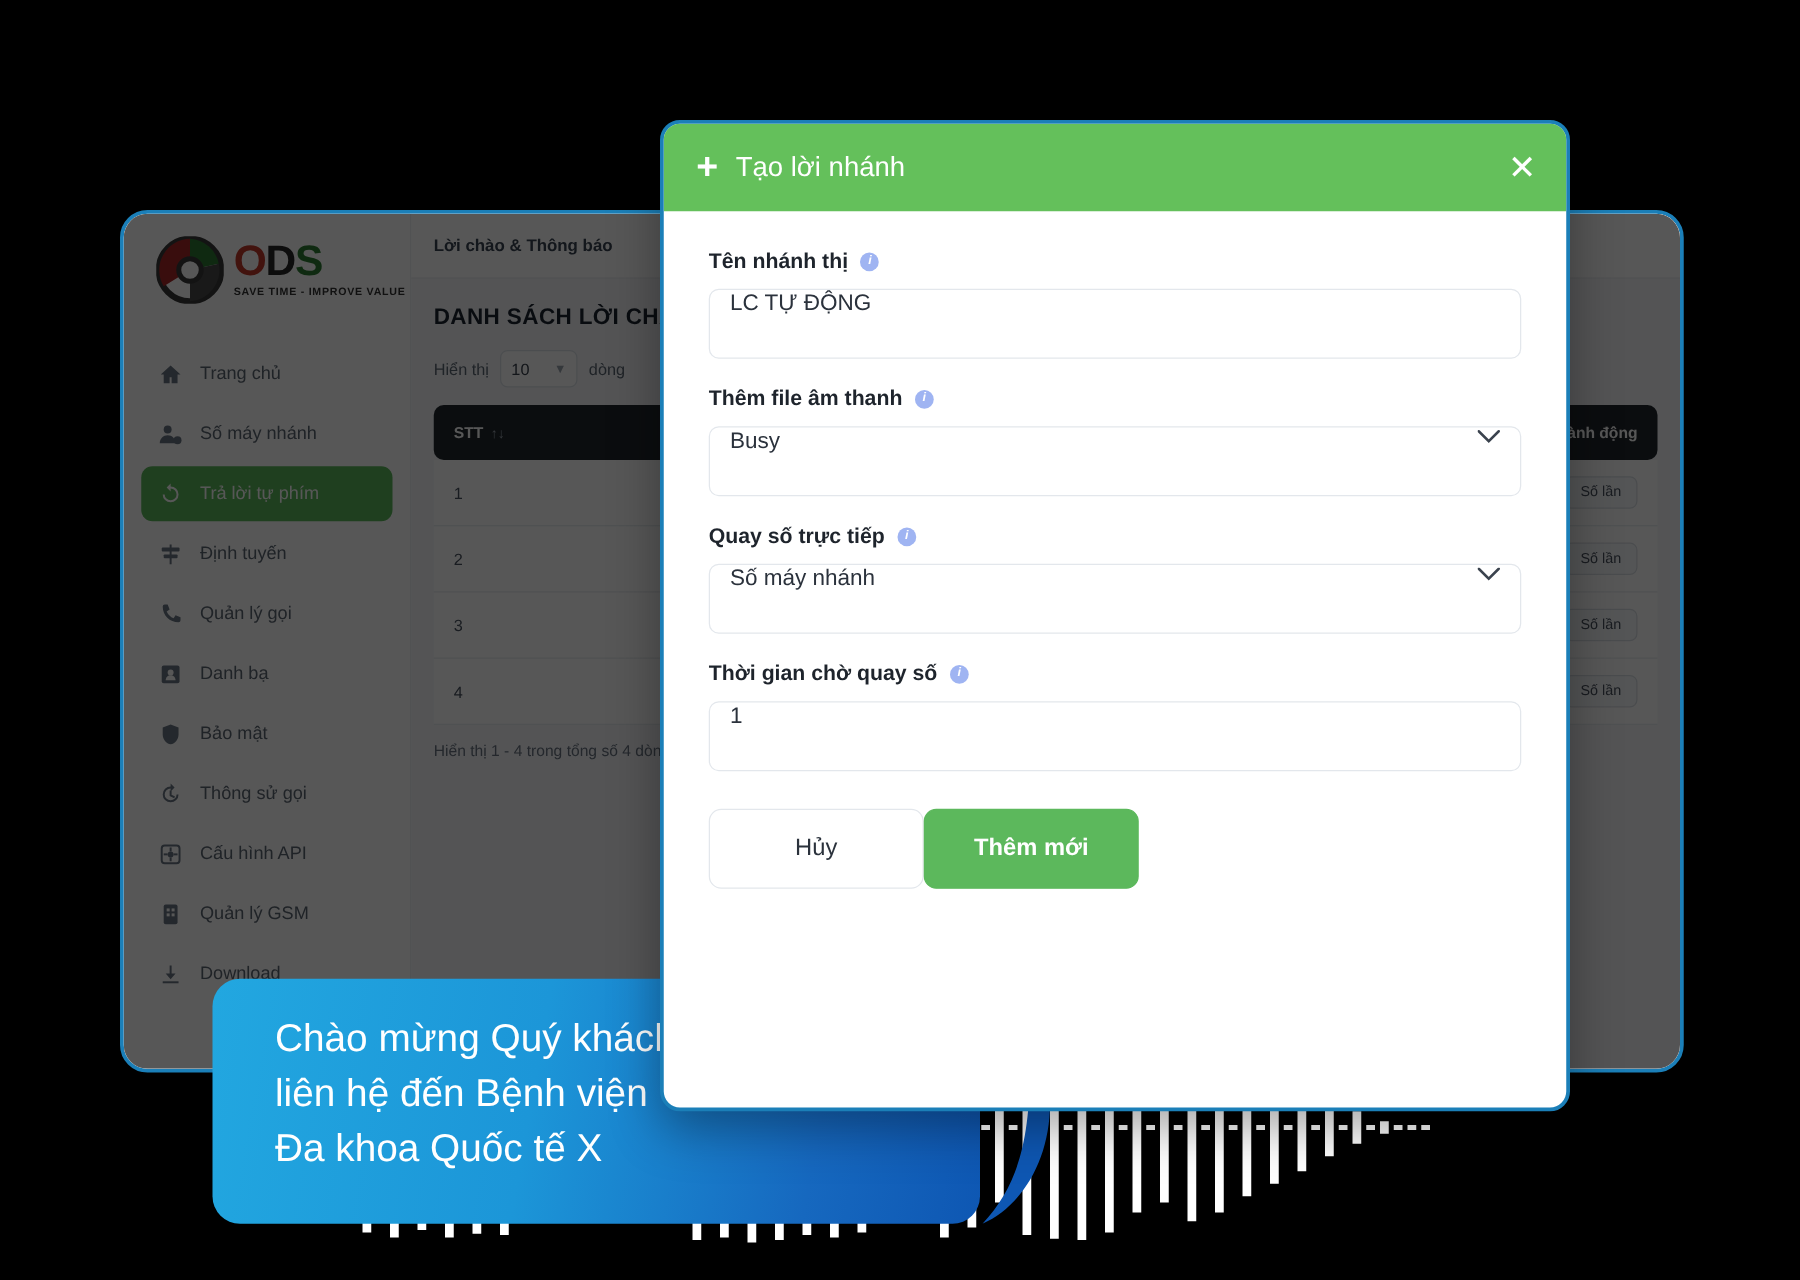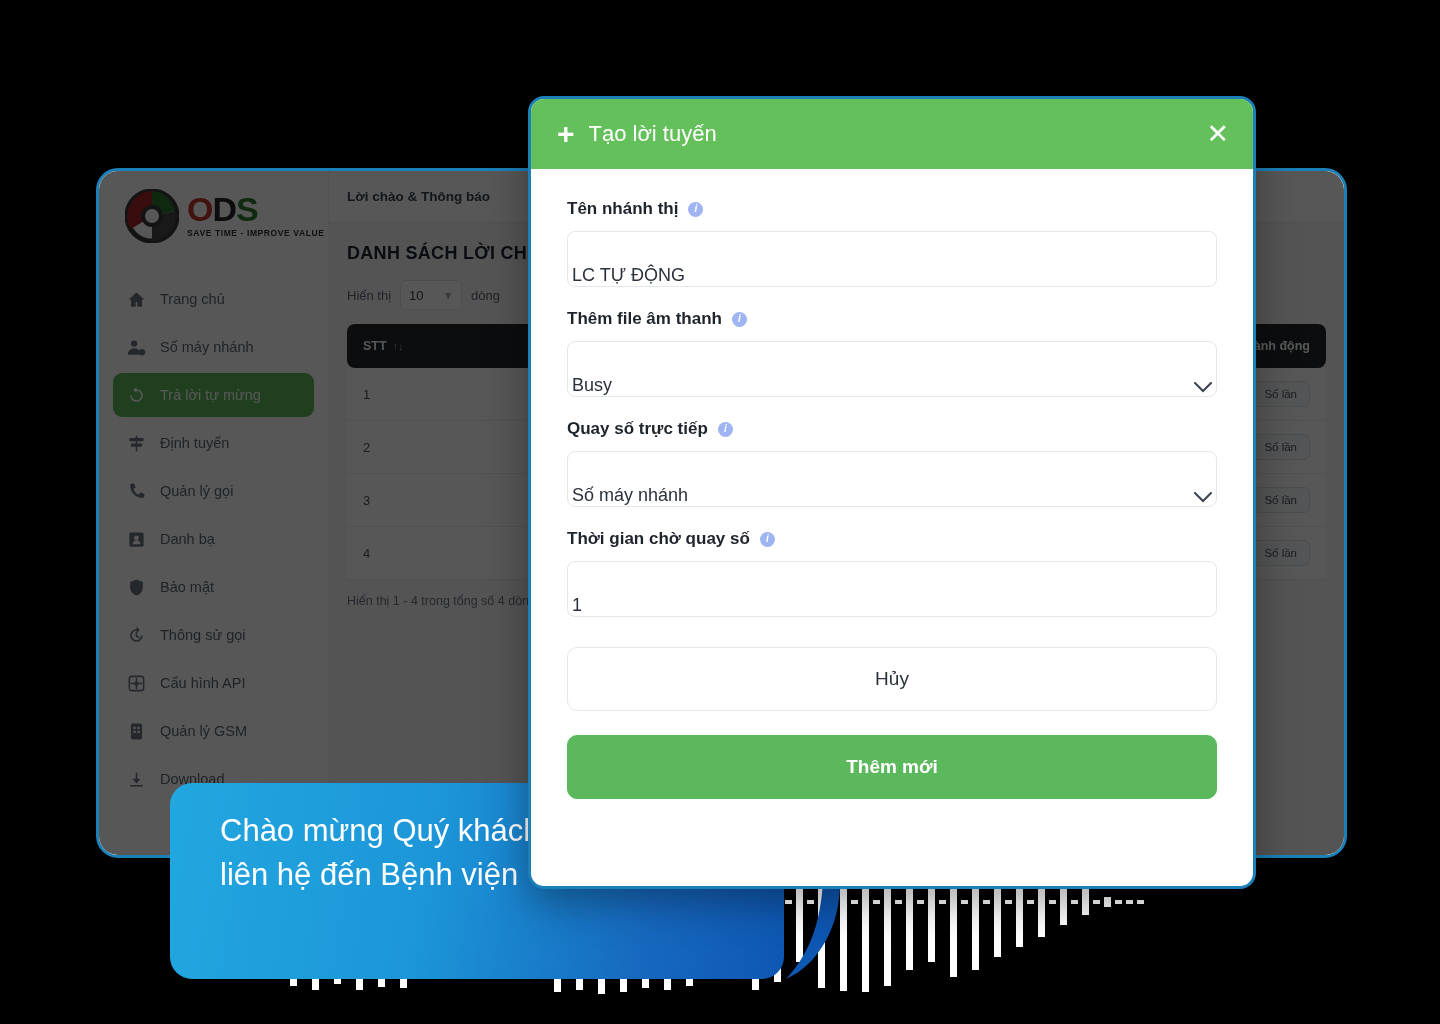--- a/index.html
+++ b/index.html
@@ -122,26 +122,26 @@
   .modal-head .xbtn { margin-left: auto; font-size: 27px; line-height: 1; cursor: pointer; font-weight: 300; }
   .modal-body { padding: 30px 36px 0 36px; }
   .fgroup { margin-bottom: 22px; }
   .flabel { display: flex; align-items: center; gap: 10px; font-size: 17px; font-weight: 700; color: #1e242c; margin-bottom: 12px; }
   .info-i {
     width: 15px; height: 15px; border-radius: 50%; background: #9fb4f2;
     color: #fff; font-size: 10px; font-weight: 700; font-style: italic;
     display: flex; align-items: center; justify-content: center; line-height: 1;
   }
   .fctl {
-    display: flex; align-items: flex-end; width: 100%; height: 56px;
+    display: flex; align-items: flex-start; width: 100%; height: 56px;
     border: 1px solid #e3e7ec; border-radius: 8px; background: #fff;
-    padding: 0 4px; font-size: 18px; color: #2b323c;
+    padding: 0 16px; font-size: 18px; color: #2b323c;
   }
   .fctl .caret { margin-left: auto; color: #444b55; font-size: 15px; }
-  .modal-actions { display: flex; justify-content: center; gap: 24px; margin-top: 30px; flex-direction: column; }
+  .modal-actions { display: flex; justify-content: flex-start; margin-top: 30px; }
   .btn {
     min-width: 172px; height: 64px; border-radius: 10px;
     display: flex; align-items: center; justify-content: center;
     font-size: 19px; cursor: pointer;
   }
   .btn-cancel { background: #fff; border: 1px solid #e3e7ec; color: #2b323c; }
   .btn-primary { background: #5cb85c; border: 1px solid #5cb85c; color: #fff; font-weight: 700; }
 
   
   #wave-bottom {
@@ -301,21 +301,21 @@
               </svg>
             </span>
           <span>Số máy nhánh</span>
         </div>
         <div class="nav-item active">
           <span class="ico">
               <svg viewBox="0 0 24 24">
                 <path d="M12 4V1L8 5l4 4V6a6 6 0 1 1-6 6H4a8 8 0 1 0 8-8z"></path>
               </svg>
             </span>
-          <span>Trả lời tự mừng</span>
+          <span>Trả lời tự phím</span>
         </div>
         <div class="nav-item">
           <span class="ico">
               <svg viewBox="0 0 24 24">
                 <rect x="11" y="2" width="2" height="20"></rect>
                 <rect x="3" y="5" width="18" height="4" rx="1"></rect>
                 <rect x="5" y="12" width="14" height="4" rx="1"></rect>
               </svg>
             </span>
           <span>Định tuyến</span>
@@ -481,21 +481,21 @@
           <i style="height: 100px; background: rgb(200, 134, 44);"></i>
         </div>
     </div>
 
     <div class="dimmer"></div>
   </div>
 
   <div id="modal">
     <div class="modal-head">
       <span class="plus">+</span>
-      <span class="mtitle">Tạo lời tuyến</span>
+      <span class="mtitle">Tạo lời nhánh</span>
       <span class="xbtn">✕</span>
     </div>
     <div class="modal-body">
 
       <div class="fgroup">
         <div class="flabel">
           <span>Tên nhánh thị</span>
           <span class="info-i">i</span>
         </div>
         <div class="fctl">
@@ -641,15 +641,16 @@
       <i style="height: 4px; background: rgb(255, 255, 255);"></i>
       <i style="height: 4px; background: rgb(255, 255, 255);"></i>
     </div>
 
   <svg id="bubble-tail" viewBox="0 0 56 126">
     <path d="M0 0 H40 C40 60 30 96 2 126 C34 112 56 74 56 30 V0 Z" fill="#0e57b3"></path>
   </svg>
   <div id="bubble">
     <div class="line">Chào mừng Quý khách đã</div>
     <div class="line">liên hệ đến Bệnh viện</div>
+    <div class="line">Đa khoa Quốc tế X</div>
   </div>
 
 </div>
 
 </body></html>

